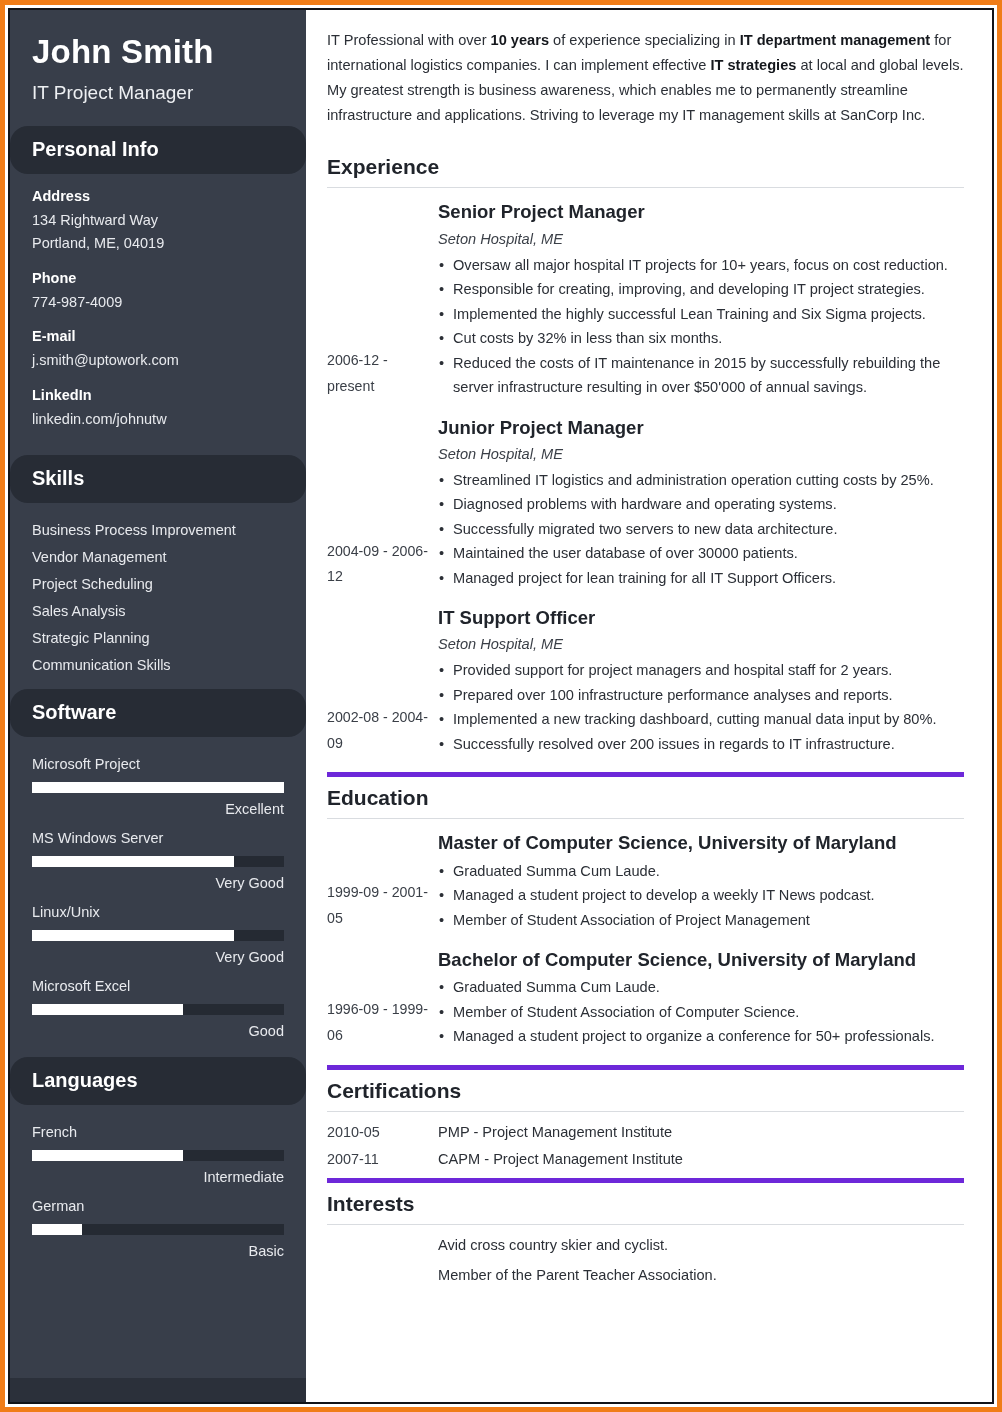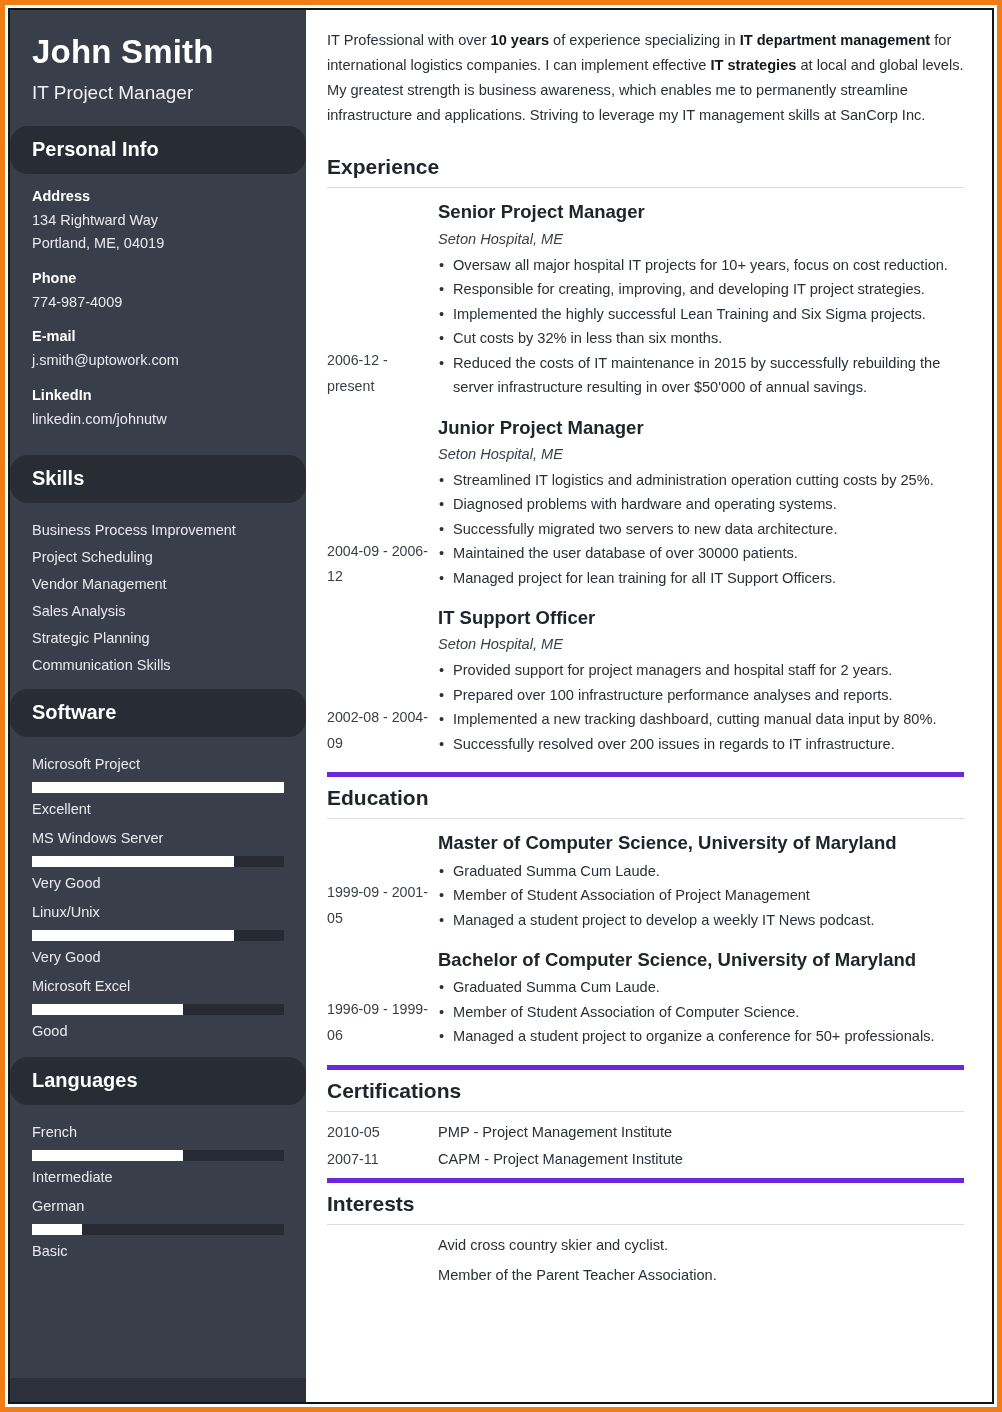--- a/index.html
+++ b/index.html
@@ -103,21 +103,21 @@
     position: relative;
     overflow: hidden;
   }
   .bar-fill {
     height: 100%;
     background: #ffffff;
   }
   .rated-level {
     font-size: 14.5px;
     color: #e8eaee;
-    text-align: left;
+    text-align: right;
     margin-top: 8px;
     margin-bottom: 6px;
   }
 
   .sidebar-filler { flex: 1 1 auto; background: #383e4a; }
   .sidebar-foot { height: 24px; background: #2b303a; }
 
   
   .main {
     flex: 1 1 auto;
@@ -240,22 +240,22 @@
           </div>
           <div class="contact-block">
             <div class="contact-label">LinkedIn</div>
             <div class="contact-value">linkedin.com/johnutw</div>
           </div>
         </div>
 
       <div class="side-head">Skills</div>
       <div class="side-body" id="skills-list">
           <div class="skill-item">Business Process Improvement</div>
+          <div class="skill-item">Vendor Management</div>
           <div class="skill-item">Project Scheduling</div>
-          <div class="skill-item">Vendor Management</div>
           <div class="skill-item">Sales Analysis</div>
           <div class="skill-item">Strategic Planning</div>
           <div class="skill-item">Communication Skills</div>
         </div>
 
       <div class="side-head">Software</div>
       <div class="side-body" id="software-list">
           <div class="rated">
             <div class="rated-name">Microsoft Project</div>
             <div class="bar-track">
@@ -361,22 +361,22 @@
 
       <section class="section">
         <div class="section-title">Education</div>
         <div id="education-entries">
             <div class="entry edu-entry">
               <div class="entry-dates">1999-09 - 2001-05</div>
               <div class="entry-body">
                 <div class="entry-title">Master of Computer Science, University of Maryland</div>
                 <ul class="bullets">
                   <li>Graduated Summa Cum Laude.</li>
+                  <li>Managed a student project to develop a weekly IT News podcast.</li>
                   <li>Member of Student Association of Project Management</li>
-                  <li>Managed a student project to develop a weekly IT News podcast.</li>
                 </ul>
               </div>
             </div>
             <div class="entry edu-entry">
               <div class="entry-dates">1996-09 - 1999-06</div>
               <div class="entry-body">
                 <div class="entry-title">Bachelor of Computer Science, University of Maryland</div>
                 <ul class="bullets">
                   <li>Graduated Summa Cum Laude.</li>
                   <li>Member of Student Association of Computer Science.</li>

